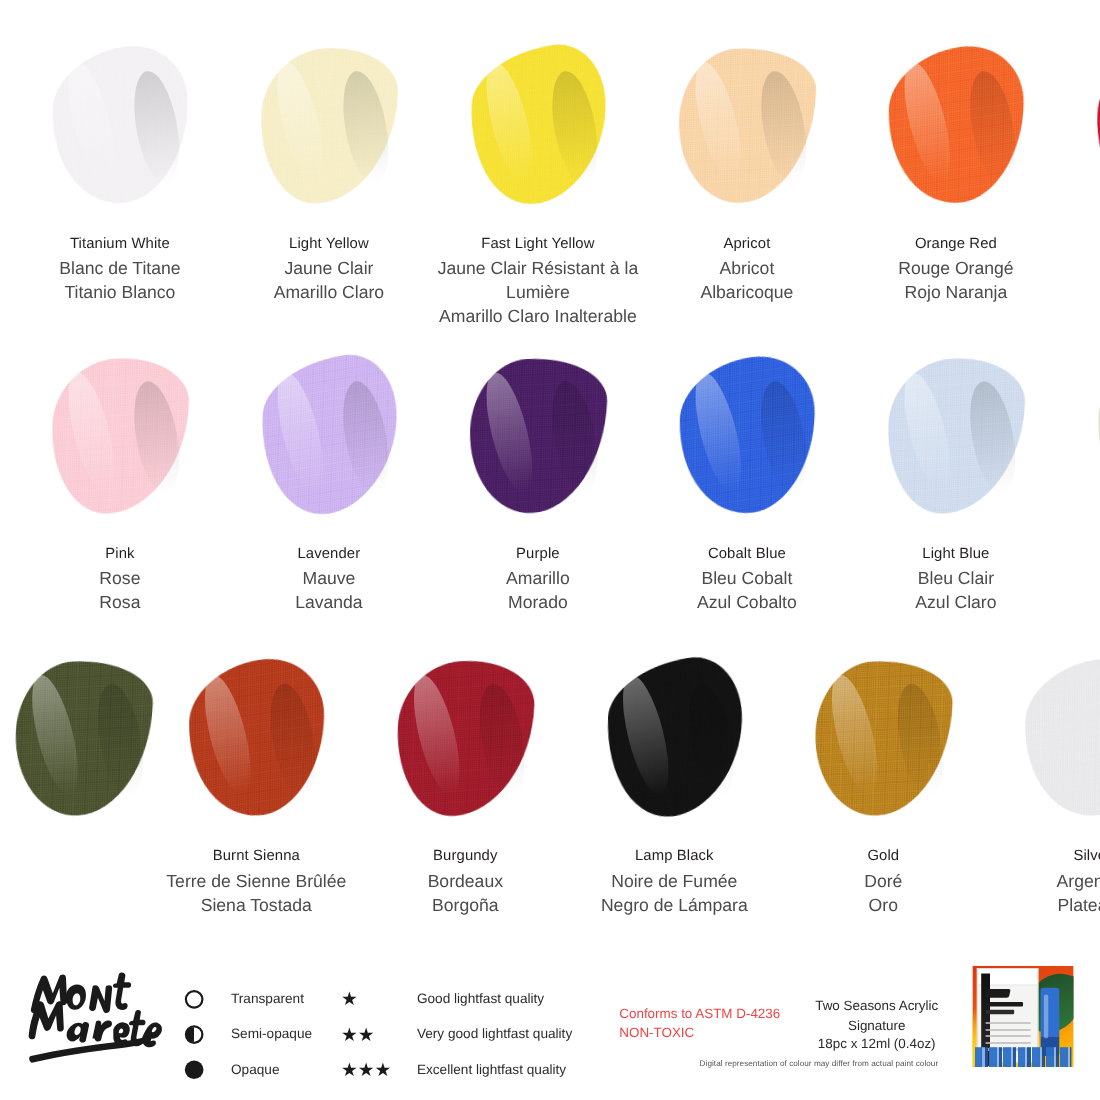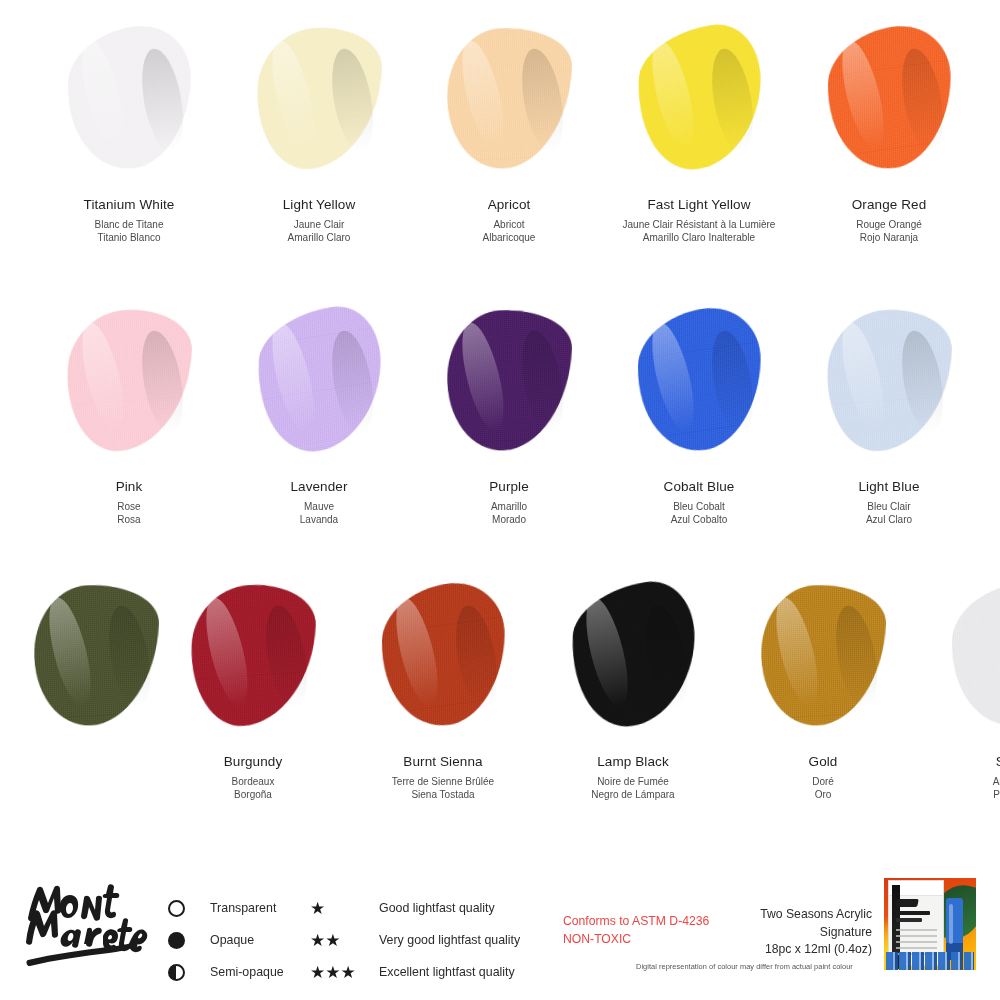--- a/index.html
+++ b/index.html
@@ -13,26 +13,25 @@
     overflow: hidden;
     font-family: "Liberation Sans", sans-serif;
     color: #2b2b2b;
     position: relative;
   }
 
   
   .chart {
     position: absolute;
     left: 0;
-    top: 0;
+    top: 16px;
     width: 856px;
     height: 855px;
     box-sizing: border-box;
     padding: 26px 14px 0 14px;
-    margin-left: 20px;
   }
   .row {
     display: flex;
     width: 972px;
     margin: 0 auto;
   }
   .row-1 { height: 282px; }
   .row-2 { height: 275px; }
   .row-3 { height: 272px; }
 
@@ -113,21 +112,21 @@
     line-height: 1.38;
     width: 190px;
   }
   .name-en {
     font-size: 13.5px;
     color: #231f20;
     margin-bottom: 3px;
     letter-spacing: .1px;
   }
   .name-fr, .name-es {
-    font-size: 10px;
+    font-size: 16px;
     color: #4b4b4b;
   }
 
   
   .footer {
     position: absolute;
     left: 0;
     top: 862px;
     width: 1000px;
     height: 138px;
@@ -194,21 +193,21 @@
     font-size: 12.2px;
     line-height: 1.5;
     color: #ef4444;
     white-space: pre-line;
   }
   .product-info {
     position: absolute;
     left: 722px;
     top: 906px;
     width: 150px;
-    text-align: right;
+    text-align: center;
     font-size: 12.2px;
     line-height: 1.45;
     color: #2b2b2b;
   }
   .disclaimer {
     position: absolute;
     left: 636px;
     top: 962px;
     font-size: 7.4px;
     color: #555;
@@ -351,50 +350,50 @@
       </div>
       <div class="labels">
         <div class="name-en">Light Yellow</div>
         <div class="name-fr">Jaune Clair</div>
         <div class="name-es">Amarillo Claro</div>
       </div>
     </div>
 
     <div class="cell">
       <div class="swatch-wrap">
+        <div class="swatch shape-c">
+          <div class="blob" style="background: rgb(246, 225, 52);"></div>
+          <div class="hilite"></div>
+          <div class="shade"></div>
+        </div>
+      </div>
+      <div class="labels">
+        <div class="name-en">Fast Light Yellow</div>
+        <div class="name-fr">Jaune Clair Résistant à la Lumière</div>
+        <div class="name-es">Amarillo Claro Inalterable</div>
+      </div>
+    </div>
+
+    <div class="cell">
+      <div class="swatch-wrap">
         <div class="swatch shape-d">
           <div class="blob" style="background: rgb(248, 212, 166);"></div>
           <div class="hilite"></div>
           <div class="shade"></div>
         </div>
       </div>
       <div class="labels">
         <div class="name-en">Apricot</div>
         <div class="name-fr">Abricot</div>
         <div class="name-es">Albaricoque</div>
       </div>
     </div>
 
     <div class="cell">
       <div class="swatch-wrap">
-        <div class="swatch shape-c">
-          <div class="blob" style="background: rgb(246, 225, 52);"></div>
-          <div class="hilite"></div>
-          <div class="shade"></div>
-        </div>
-      </div>
-      <div class="labels">
-        <div class="name-en">Fast Light Yellow</div>
-        <div class="name-fr">Jaune Clair Résistant à la Lumière</div>
-        <div class="name-es">Amarillo Claro Inalterable</div>
-      </div>
-    </div>
-
-    <div class="cell">
-      <div class="swatch-wrap">
         <div class="swatch shape-a">
           <div class="blob" style="background: rgb(244, 100, 42);"></div>
           <div class="hilite"></div>
           <div class="shade"></div>
         </div>
       </div>
       <div class="labels">
         <div class="name-en">Orange Red</div>
         <div class="name-fr">Rouge Orangé</div>
         <div class="name-es">Rojo Naranja</div>
@@ -513,45 +512,45 @@
         <div class="swatch shape-d">
           <div class="blob" style="background: rgb(74, 82, 48);"></div>
           <div class="hilite"></div>
           <div class="shade"></div>
         </div>
       </div>
     </div>
 
     <div class="cell">
       <div class="swatch-wrap">
+        <div class="swatch shape-a">
+          <div class="blob" style="background: rgb(179, 58, 28);"></div>
+          <div class="hilite"></div>
+          <div class="shade"></div>
+        </div>
+      </div>
+      <div class="labels">
+        <div class="name-en">Burnt Sienna</div>
+        <div class="name-fr">Terre de Sienne Brûlée</div>
+        <div class="name-es">Siena Tostada</div>
+      </div>
+    </div>
+
+    <div class="cell">
+      <div class="swatch-wrap">
         <div class="swatch shape-b">
           <div class="blob" style="background: rgb(158, 27, 42);"></div>
           <div class="hilite"></div>
           <div class="shade"></div>
         </div>
       </div>
       <div class="labels">
         <div class="name-en">Burgundy</div>
         <div class="name-fr">Bordeaux</div>
         <div class="name-es">Borgoña</div>
-      </div>
-    </div>
-
-    <div class="cell">
-      <div class="swatch-wrap">
-        <div class="swatch shape-a">
-          <div class="blob" style="background: rgb(179, 58, 28);"></div>
-          <div class="hilite"></div>
-          <div class="shade"></div>
-        </div>
-      </div>
-      <div class="labels">
-        <div class="name-en">Burnt Sienna</div>
-        <div class="name-fr">Terre de Sienne Brûlée</div>
-        <div class="name-es">Siena Tostada</div>
       </div>
     </div>
 
     <div class="cell">
       <div class="swatch-wrap">
         <div class="swatch shape-c">
           <div class="blob" style="background: rgb(18, 18, 18);"></div>
           <div class="hilite"></div>
           <div class="shade"></div>
         </div>
@@ -616,29 +615,29 @@
 
   <div class="legend-opacity">
     <div class="legend-row">
       <span class="legend-icon">
           <span class="dot transparent"></span>
         </span>
       <span class="legend-text">Transparent</span>
     </div>
     <div class="legend-row">
       <span class="legend-icon">
+          <span class="dot semi"></span>
+        </span>
+      <span class="legend-text">Semi-opaque</span>
+    </div>
+    <div class="legend-row">
+      <span class="legend-icon">
           <span class="dot opaque"></span>
         </span>
       <span class="legend-text">Opaque</span>
-    </div>
-    <div class="legend-row">
-      <span class="legend-icon">
-          <span class="dot semi"></span>
-        </span>
-      <span class="legend-text">Semi-opaque</span>
     </div>
   </div>
 
   <div class="legend-light">
     <div class="legend-row">
       <span class="legend-icon stars star">★</span>
       <span class="legend-text">Good lightfast quality</span>
     </div>
     <div class="legend-row">
       <span class="legend-icon stars star">★★</span>

